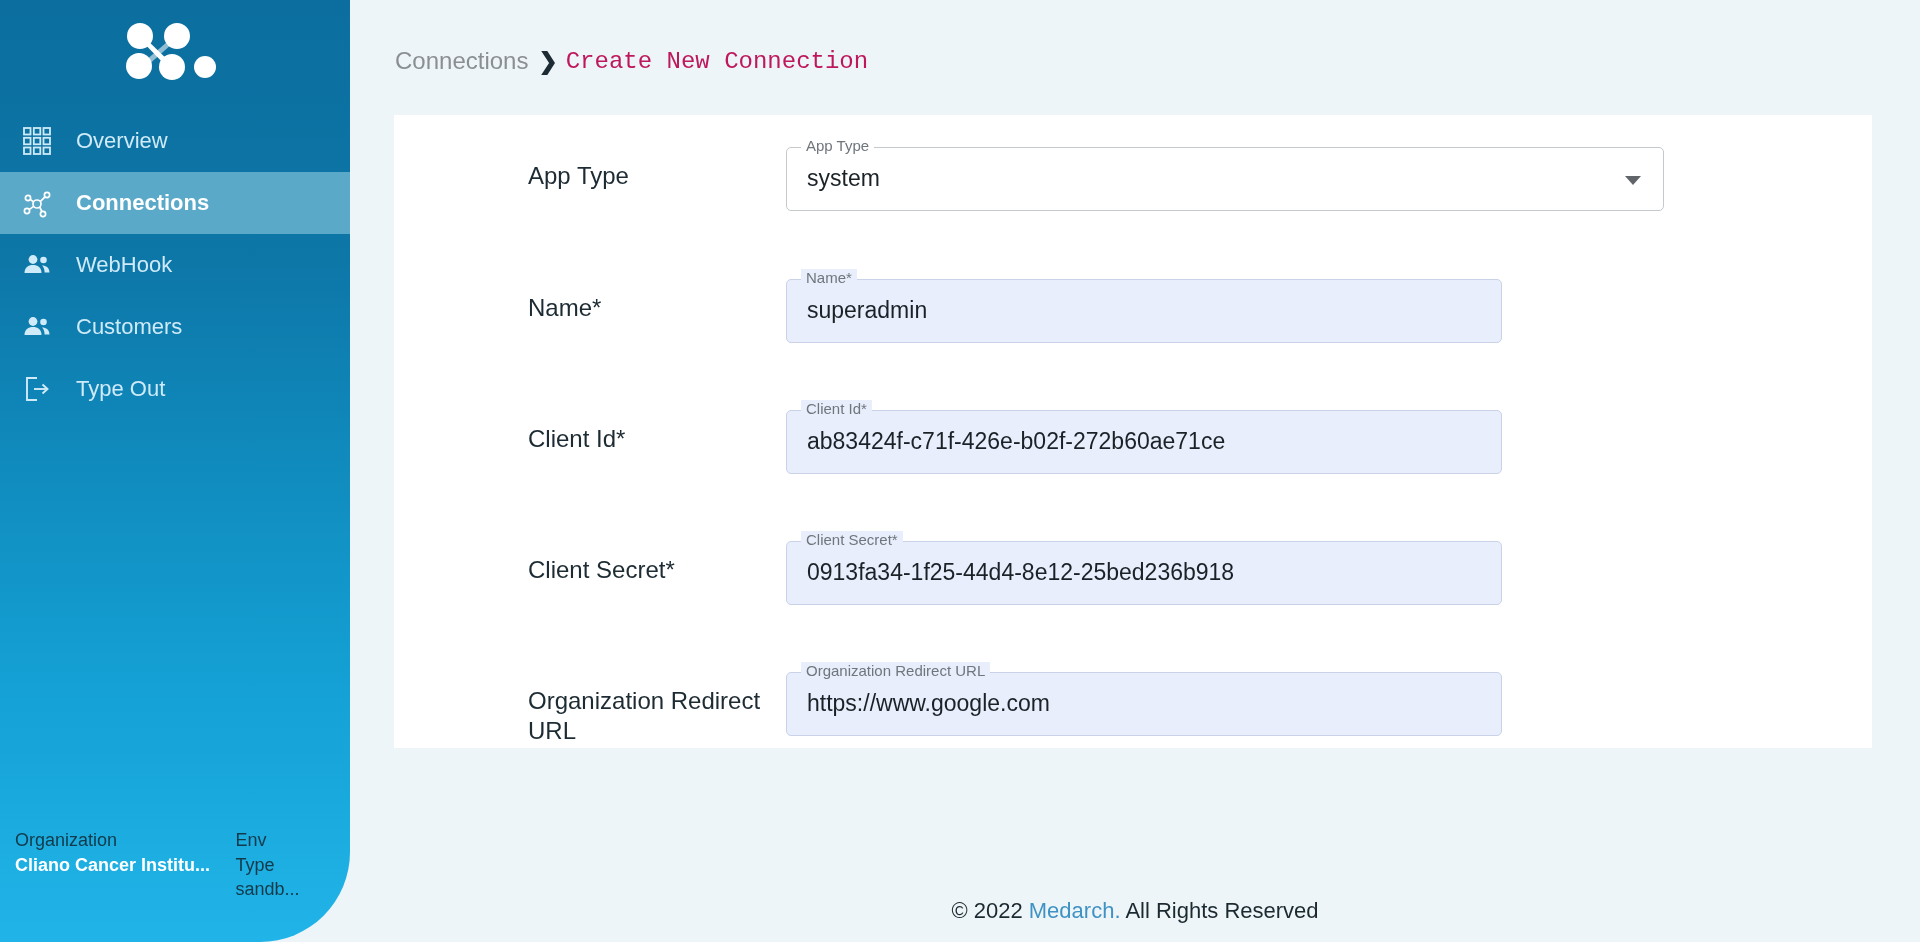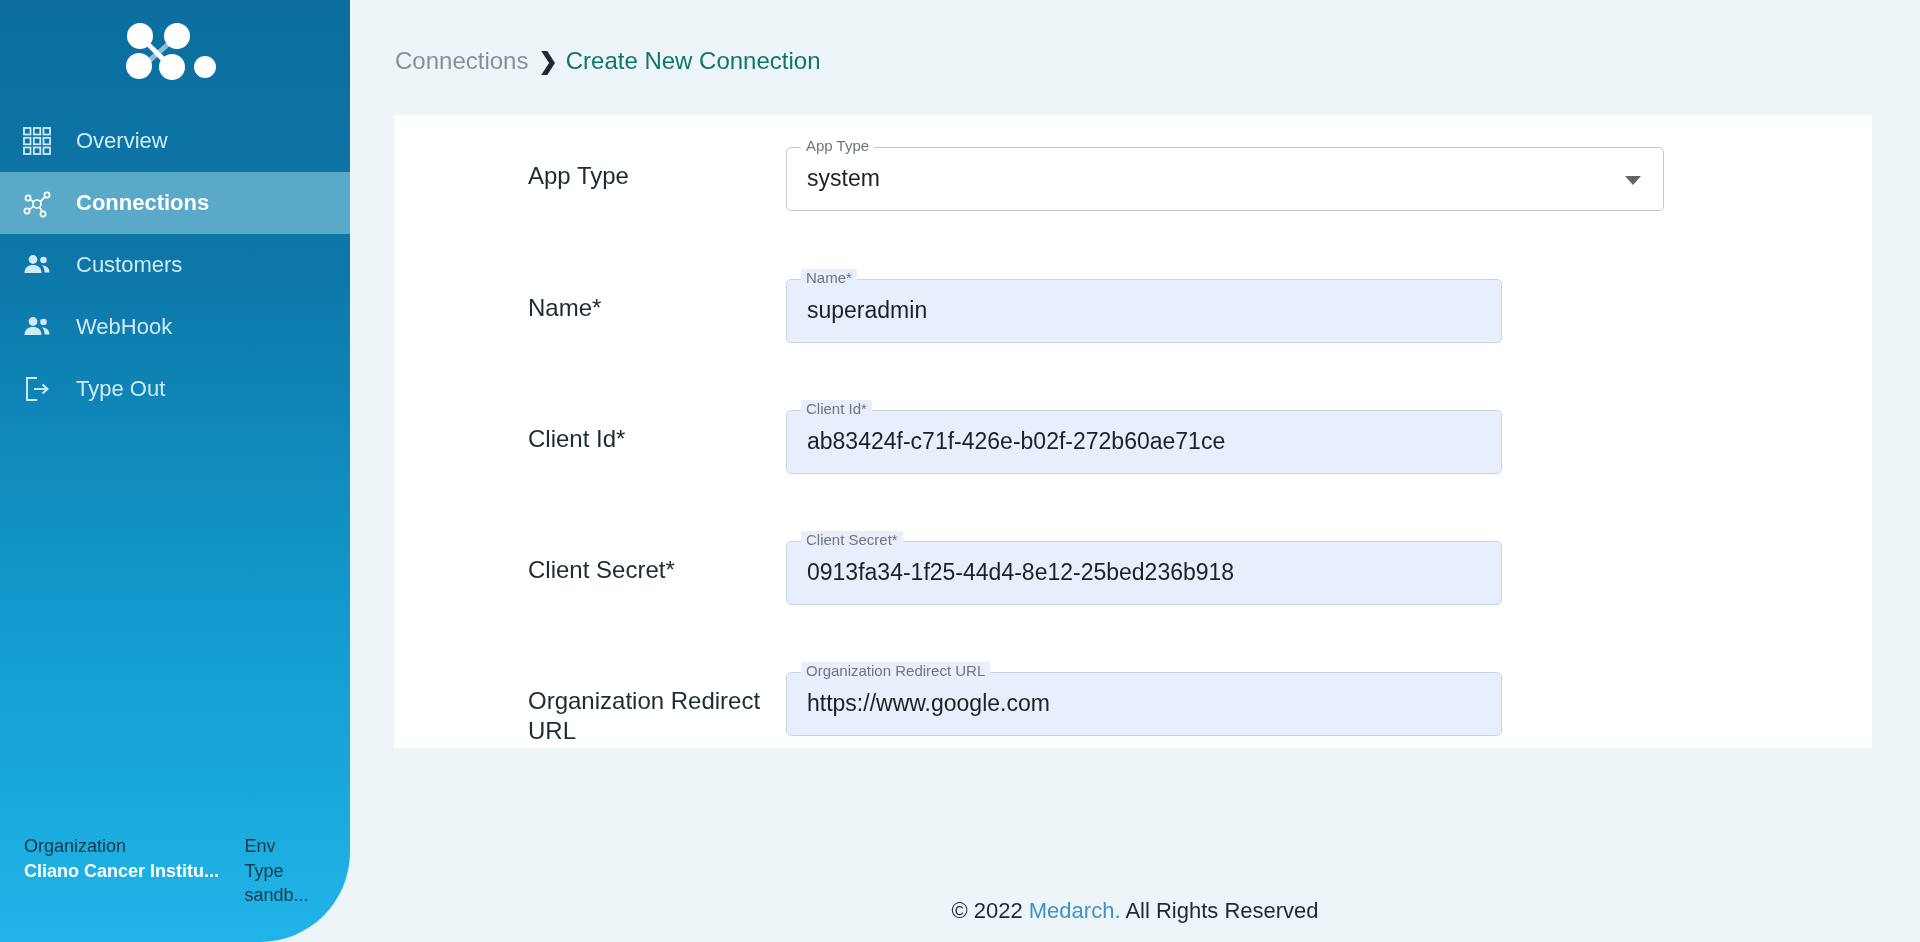--- a/index.html
+++ b/index.html
@@ -55,26 +55,25 @@
   .nav-item.active {
     background: #5aa9c9;
     color: #ffffff;
     font-weight: 600;
   }
   .nav-label { white-space: nowrap; }
 
   
   .org-block {
     position: absolute;
-    left: 24px; top: 828px;
+    left: 15px; top: 828px;
     width: 300px;
     font-size: 18px;
     line-height: 1.37;
     display: flex;
-    margin-top: 6px;
   }
   .org-col-left { width: 222px; }
   .org-col-right { width: 80px; }
   .org-key { color: #123a4a; }
   .org-val-name { color: #ffffff; font-weight: 600; white-space: nowrap; }
   .org-val-env { color: #123a4a; }
 
   
   .main {
     position: absolute;
@@ -85,21 +84,21 @@
     position: absolute;
     left: 45px; top: 47px;
     display: flex; align-items: center;
     font-size: 24px;
   }
   .bc-parent { color: #8a8f95; cursor: pointer; }
   .bc-sep {
     color: #1d2b33; font-size: 23px; font-weight: 700;
     margin: 0 8px 0 10px; line-height: 1;
   }
-  .bc-current { color: #0f766e; }
+  .bc-current { color: #be185d; font-family: Liberation Mono, monospace; }
 
   .card {
     position: absolute;
     left: 44px; top: 115px;
     width: 1478px; height: 633px;
     background: #ffffff;
     overflow: hidden;
   }
   .form { padding-top: 18px; }
 
@@ -232,33 +231,33 @@
 
       <div class="nav-item">
         <span class="ico">
           <svg width="30" height="30" viewBox="0 0 30 30" fill="#cfeaf8">
             <circle cx="11" cy="9.5" r="4.4"></circle>
             <path d="M2.5 23 C2.5 17.6 6.3 15 11 15 C15.7 15 19.5 17.6 19.5 23 Z"></path>
             <circle cx="21.5" cy="10" r="3.3"></circle>
             <path d="M20 15.4 C24.3 15.4 27.5 17.8 27.5 22.6 L22.6 22.6 C22.6 19.4 21.7 16.9 20 15.4 Z"></path>
           </svg>
         </span>
-        <span class="nav-label">Customers</span>
+        <span class="nav-label">WebHook</span>
       </div>
 
       <div class="nav-item">
         <span class="ico">
           <svg width="30" height="30" viewBox="0 0 30 30" fill="#cfeaf8">
             <circle cx="11" cy="9.5" r="4.4"></circle>
             <path d="M2.5 23 C2.5 17.6 6.3 15 11 15 C15.7 15 19.5 17.6 19.5 23 Z"></path>
             <circle cx="21.5" cy="10" r="3.3"></circle>
             <path d="M20 15.4 C24.3 15.4 27.5 17.8 27.5 22.6 L22.6 22.6 C22.6 19.4 21.7 16.9 20 15.4 Z"></path>
           </svg>
         </span>
-        <span class="nav-label">WebHook</span>
+        <span class="nav-label">Customers</span>
       </div>
 
 
 
       <div class="nav-item">
         <span class="ico">
           <svg width="30" height="30" viewBox="0 0 30 30" fill="none" stroke="#cfeaf8" stroke-width="1.9">
             <path d="M15 4 L5 4 L5 26 L15 26"></path>
             <path d="M12 15 L25 15"></path>
             <path d="M20.5 10.5 L25.5 15 L20.5 19.5"></path>

